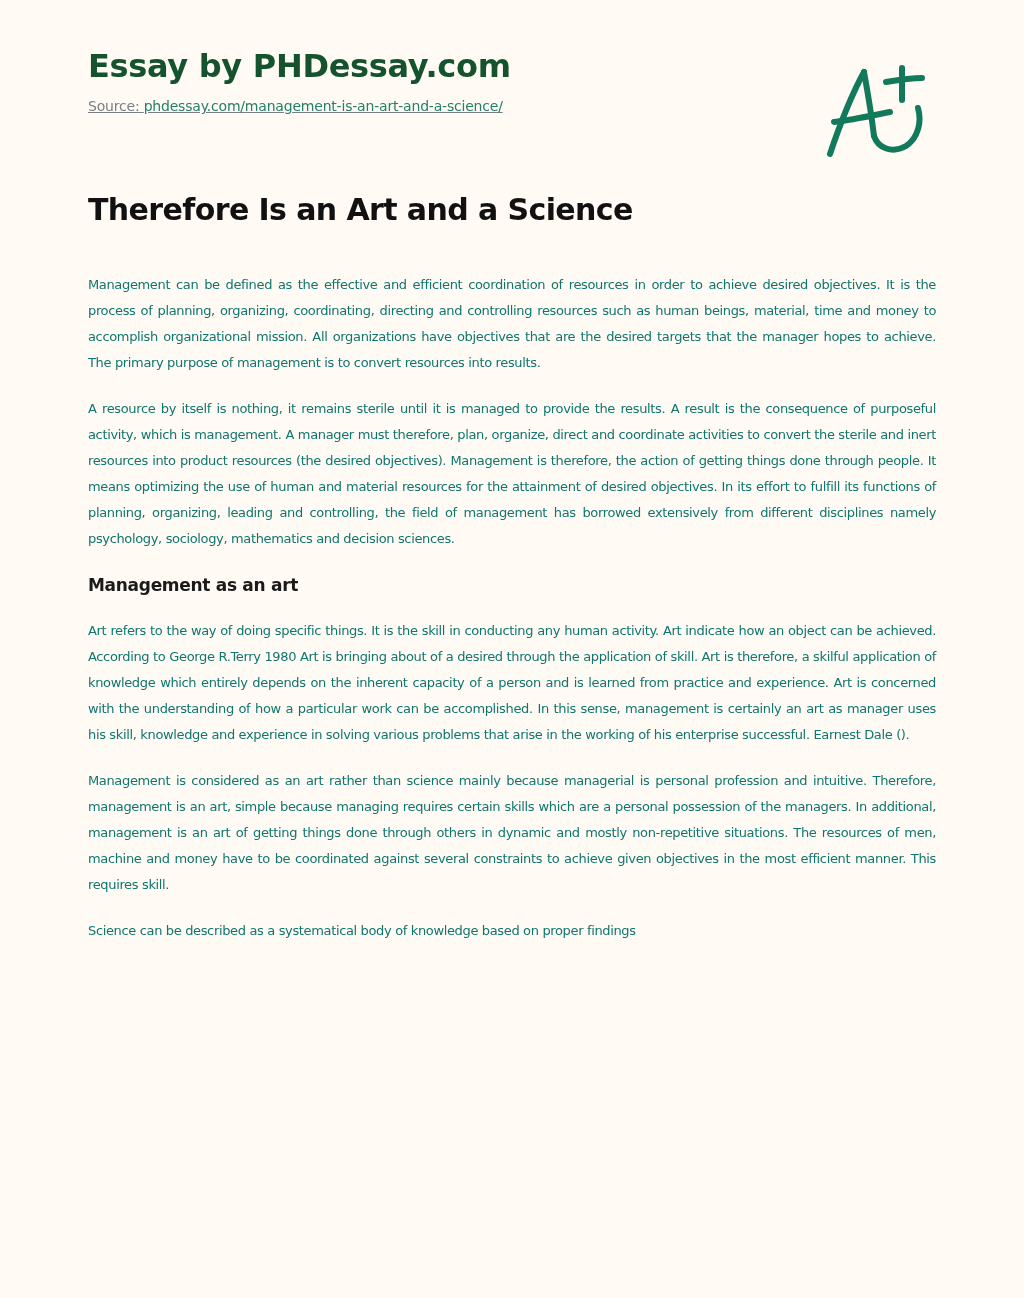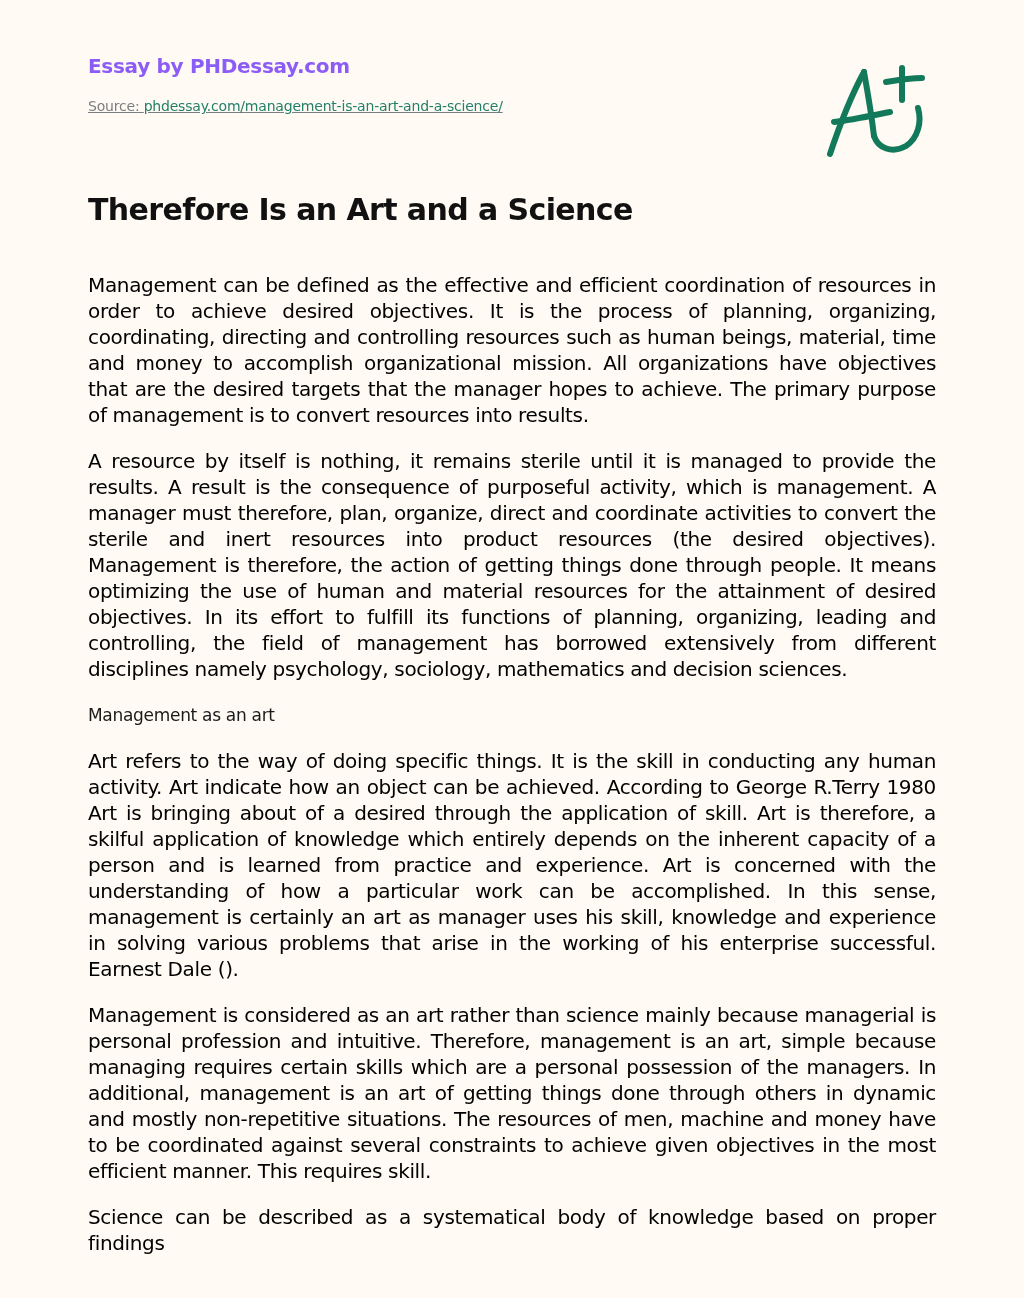--- a/index.html
+++ b/index.html
@@ -17,22 +17,22 @@
     }
     .header {
       position: absolute;
       left: 88px;
       top: 50px;
       width: 700px;
     }
     .site-name {
       font-family: "DejaVu Sans", sans-serif;
       font-weight: bold;
-      font-size: 20px;
-      color: #8b5cf6;
+      font-size: 32px;
+      color: #14532d;
       line-height: 32px;
       letter-spacing: -0.3px;
     }
     .source {
       margin-top: 15px;
       font-size: 14px;
       line-height: 18px;
       color: #7b7f84;
       letter-spacing: -0.2px;
       text-decoration: underline;
@@ -60,31 +60,31 @@
       letter-spacing: -0.6px;
     }
     .content {
       position: absolute;
       left: 88px;
       top: 272px;
       width: 848px;
     }
     .content p {
       margin: 0 0 20px 0;
-      font-size: 20px;
+      font-size: 13px;
       line-height: 26px;
       text-align: justify;
-      color: #000000;
+      color: #0f766e;
       letter-spacing: -0.35px;
     }
     .content h2 {
       margin: 0 0 20px 0;
       font-size: 17px;
       line-height: 26px;
-      font-weight: normal;
+      font-weight: bold;
       color: #1a1a1a;
       letter-spacing: -0.3px;
     }
   </style>
 </head>
 <body>
 
 <div class="header">
   <div class="site-name">Essay by PHDessay.com</div>
   <div class="source">

